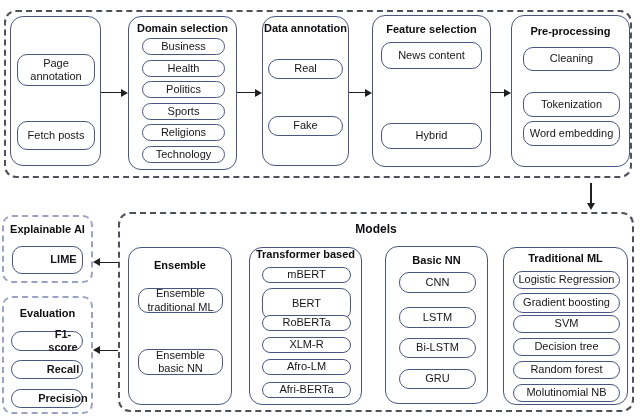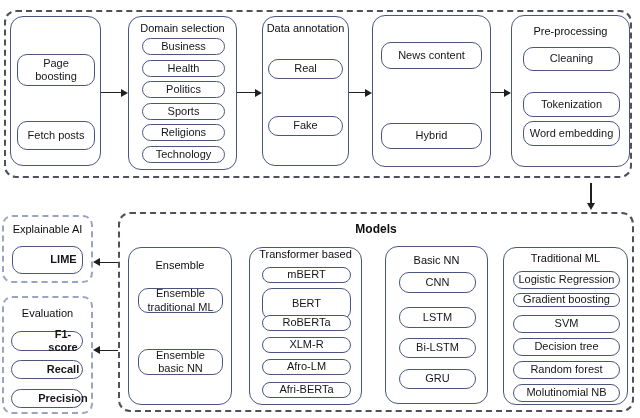--- a/index.html
+++ b/index.html
@@ -13,21 +13,21 @@
   }
   .dash-panel{
     position:absolute;border:2px dashed #9aa3c4;border-radius:10px;
     box-sizing:border-box;background:#fff;
   }
   .group{
     position:absolute;border:1px solid #4a5680;border-radius:13px;
     box-sizing:border-box;background:#fff;
   }
   .gtitle{
-    font-weight:normal;font-size:11px;text-align:center;white-space:nowrap;
+    font-weight:bold;font-size:11px;text-align:center;white-space:nowrap;
     color:#0d0d12;letter-spacing:0;
   }
   .node{
     position:absolute;border:1px solid #4a5680;border-radius:10px;
     box-sizing:border-box;background:#fff;display:flex;align-items:center;
     justify-content:center;font-size:11px;text-align:center;
     white-space:pre-line;line-height:1.2;color:#15151a;
   }
   .node.bold{font-weight:bold;padding-left:32px;}
   .models-title{
@@ -44,41 +44,42 @@
 </style>
 </head>
 <body>
 
 <div class="canvas">
 
   <div class="dash-outer" style="left:4px;top:10px;width:628px;height:168px">
 
     <div class="group" style="left:4px;top:4px;width:91px;height:150px">
       <div class="node" style="left:6px;top:37px;width:78px;height:32px">Page
-boosting</div>
+annotation</div>
       <div class="node" style="left:6px;top:104px;width:78px;height:29px">Fetch posts</div>
     </div>
 
     <div class="group" style="left:122px;top:4px;width:109px;height:154px">
       <div class="gtitle" style="margin-top:5px">Domain selection</div>
       <div class="node" style="left:13px;top:21px;width:83px;height:17px">Business</div>
       <div class="node" style="left:13px;top:43px;width:83px;height:17px">Health</div>
       <div class="node" style="left:13px;top:64px;width:83px;height:17px">Politics</div>
       <div class="node" style="left:13px;top:86px;width:83px;height:17px">Sports</div>
       <div class="node" style="left:13px;top:107px;width:83px;height:17px">Religions</div>
       <div class="node" style="left:13px;top:129px;width:83px;height:17px">Technology</div>
     </div>
 
     <div class="group" style="left:256px;top:4px;width:87px;height:150px">
       <div class="gtitle" style="margin-top:5px">Data annotation</div>
       <div class="node" style="left:5px;top:42px;width:75px;height:20px">Real</div>
       <div class="node" style="left:5px;top:99px;width:75px;height:20px">Fake</div>
     </div>
 
     <div class="group" style="left:366px;top:3px;width:119px;height:152px">
+      <div class="gtitle" style="margin-top:7px">Feature selection</div>
       <div class="node" style="left:8px;top:26px;width:101px;height:27px">News content</div>
       <div class="node" style="left:8px;top:107px;width:101px;height:26px">Hybrid</div>
     </div>
 
     <div class="group" style="left:505px;top:3px;width:119px;height:152px">
       <div class="gtitle" style="margin-top:9px">Pre-processing</div>
       <div class="node" style="left:11px;top:31px;width:97px;height:24px">Cleaning</div>
       <div class="node" style="left:11px;top:76px;width:97px;height:25px">Tokenization</div>
       <div class="node" style="left:11px;top:105px;width:97px;height:25px">Word embedding</div>
     </div>
@@ -109,21 +110,21 @@
       <div class="gtitle" style="margin-top:7px">Basic NN</div>
       <div class="node" style="left:13px;top:25px;width:77px;height:21px">CNN</div>
       <div class="node" style="left:13px;top:60px;width:77px;height:21px">LSTM</div>
       <div class="node" style="left:13px;top:91px;width:77px;height:20px">Bi-LSTM</div>
       <div class="node" style="left:13px;top:122px;width:77px;height:20px">GRU</div>
     </div>
 
     <div class="group" style="left:383px;top:33px;width:125px;height:158px">
       <div class="gtitle" style="margin-top:4px">Traditional ML</div>
       <div class="node" style="left:9px;top:23px;width:107px;height:18px">Logistic Regression</div>
-      <div class="node" style="left:9px;top:45px;width:107px;height:14px">Gradient boosting</div>
+      <div class="node" style="left:9px;top:45px;width:107px;height:20px">Gradient boosting</div>
       <div class="node" style="left:9px;top:67px;width:107px;height:18px">SVM</div>
       <div class="node" style="left:9px;top:90px;width:107px;height:18px">Decision tree</div>
       <div class="node" style="left:9px;top:113px;width:107px;height:18px">Random forest</div>
       <div class="node" style="left:9px;top:136px;width:107px;height:18px">Molutinomial NB</div>
     </div>
   </div>
 
   <div class="dash-panel" style="left:2px;top:215px;width:91px;height:68px">
     <div class="gtitle" style="margin-top:6px">Explainable AI</div>
     <div class="node bold" style="left:8px;top:29px;width:71px;height:28px">LIME</div>

